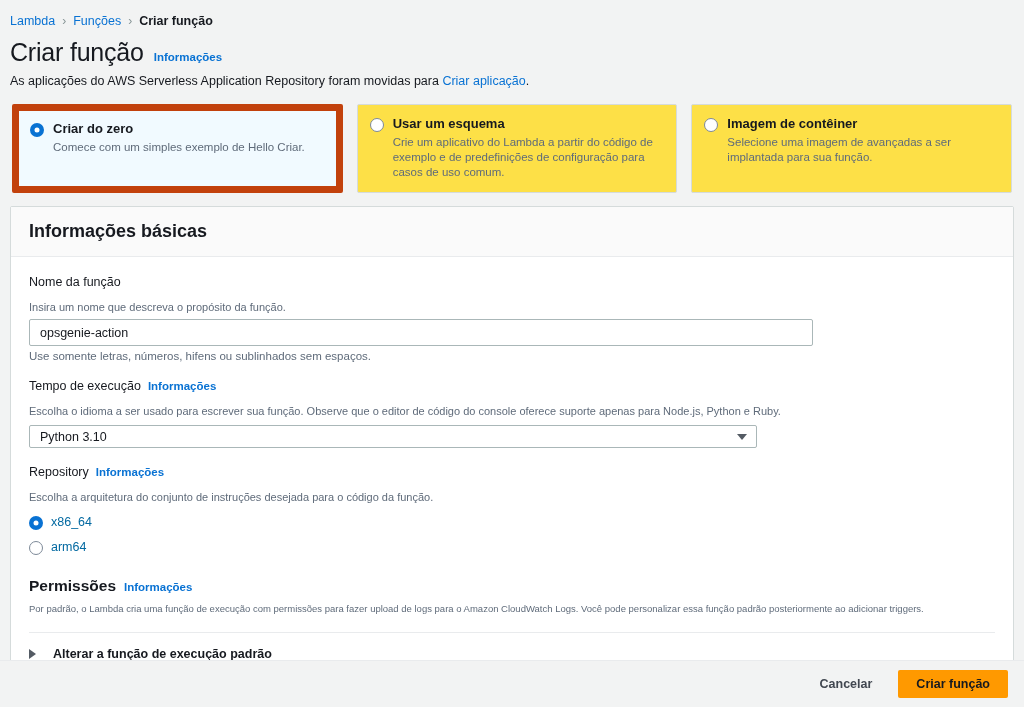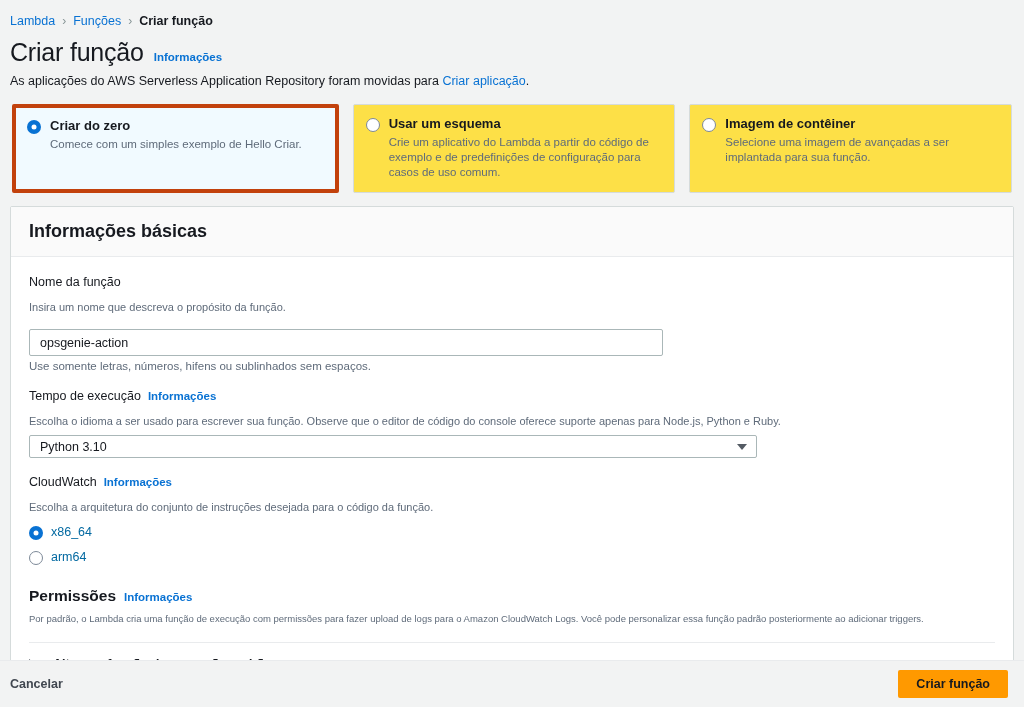--- a/index.html
+++ b/index.html
@@ -37,21 +37,21 @@
     flex: 1 1 0;
     background: #fde047;
     border: 1px solid #d5dbdb;
     border-radius: 2px;
     padding: 11px 12px 12px 12px;
     min-height: 63px;
     display: flex;
     gap: 9px;
     cursor: pointer;
   }
-  .card.selected { border: 4px solid #c2410c; background: #f1faff; padding: 10px 11px 11px 11px; }
+  .card.selected { border: 7px solid #c2410c; background: #f1faff; padding: 10px 11px 11px 11px; }
   .radio {
     width: 14px; height: 14px; border-radius: 50%;
     border: 1.5px solid #7d8998; background: #fff;
     flex: 0 0 auto; margin-top: 2px; position: relative;
   }
   .radio.checked { border-color: #0972d3; background: #0972d3; border-width: 2px; }
   .radio.checked::after {
     content: ""; position: absolute; left: 50%; top: 50%;
     width: 5px; height: 5px; border-radius: 50%;
     background: #fff; transform: translate(-50%, -50%);
@@ -74,22 +74,22 @@
   }
   .panel-head-title { font-size: 18px; font-weight: 700; color: #16191f; }
   .panel-body { padding: 18px 18px 10px 18px; }
 
   .field { margin-bottom: 17px; }
   .field-label { font-size: 12.5px; font-weight: 400; color: #16191f; display: flex; align-items: baseline; gap: 7px; }
   .field-desc { font-size: 11px; color: #5f6b7a; margin-top: 10px; line-height: 16px; }
   .field-hint { font-size: 11.5px; color: #5f6b7a; margin-top: 4px; }
 
   .text-input {
-    margin-top: 14px;
-    width: 634px; height: 27px;
+    margin-top: 4px;
+    width: 784px; height: 27px;
     border: 1px solid #aab7b8; border-radius: 2px;
     background: #fff;
     display: flex; align-items: center;
     padding: 0 10px;
     font-size: 12.5px; color: #16191f;
   }
   .select-input {
     margin-top: 6px;
     width: 728px; height: 23px;
     border: 1px solid #aab7b8; border-radius: 2px;
@@ -117,21 +117,21 @@
   .expander-label.big { font-size: 15.5px; }
 
   .panel2 { margin: 12px 10px 0 10px; background: #fff; border: 1px solid #d5dbdb; border-radius: 2px; }
 
   
   .footer {
     position: absolute; left: 0; right: 0; bottom: 0;
     height: 47px;
     background: #f2f3f3;
     border-top: 1px solid #e9ebed;
-    display: flex; align-items: center; justify-content: space-between;
+    display: flex; align-items: center; justify-content: flex-end;
     gap: 16px; padding-right: 16px;
   }
   .btn-link {
     font-size: 12.5px; font-weight: 700; color: #414750;
     background: none; border: none; cursor: pointer; padding: 6px 10px;
   }
   .btn-primary {
     font-size: 12.5px; font-weight: 700; color: #16191f;
     background: #ff9900; border: none; border-radius: 2px;
     padding: 7px 18px; cursor: pointer;
@@ -206,21 +206,21 @@
         </div>
         <div class="field-desc">Escolha o idioma a ser usado para escrever sua função. Observe que o editor de código do console oferece suporte apenas para Node.js, Python e Ruby.</div>
         <div class="select-input">
           <span>Python 3.10</span>
           <span class="chev"></span>
         </div>
       </div>
 
       <div class="field">
         <div class="field-label">
-          <span>CloudWatch</span>
+          <span>Repository</span>
           <span class="info-link">Informações</span>
         </div>
         <div class="field-desc">Escolha a arquitetura do conjunto de instruções desejada para o código da função.</div>
 
         <div class="radio-row">
           <span class="radio checked"></span>
           <span>x86_64</span>
         </div>
         <div class="radio-row">
           <span class="radio"></span>

